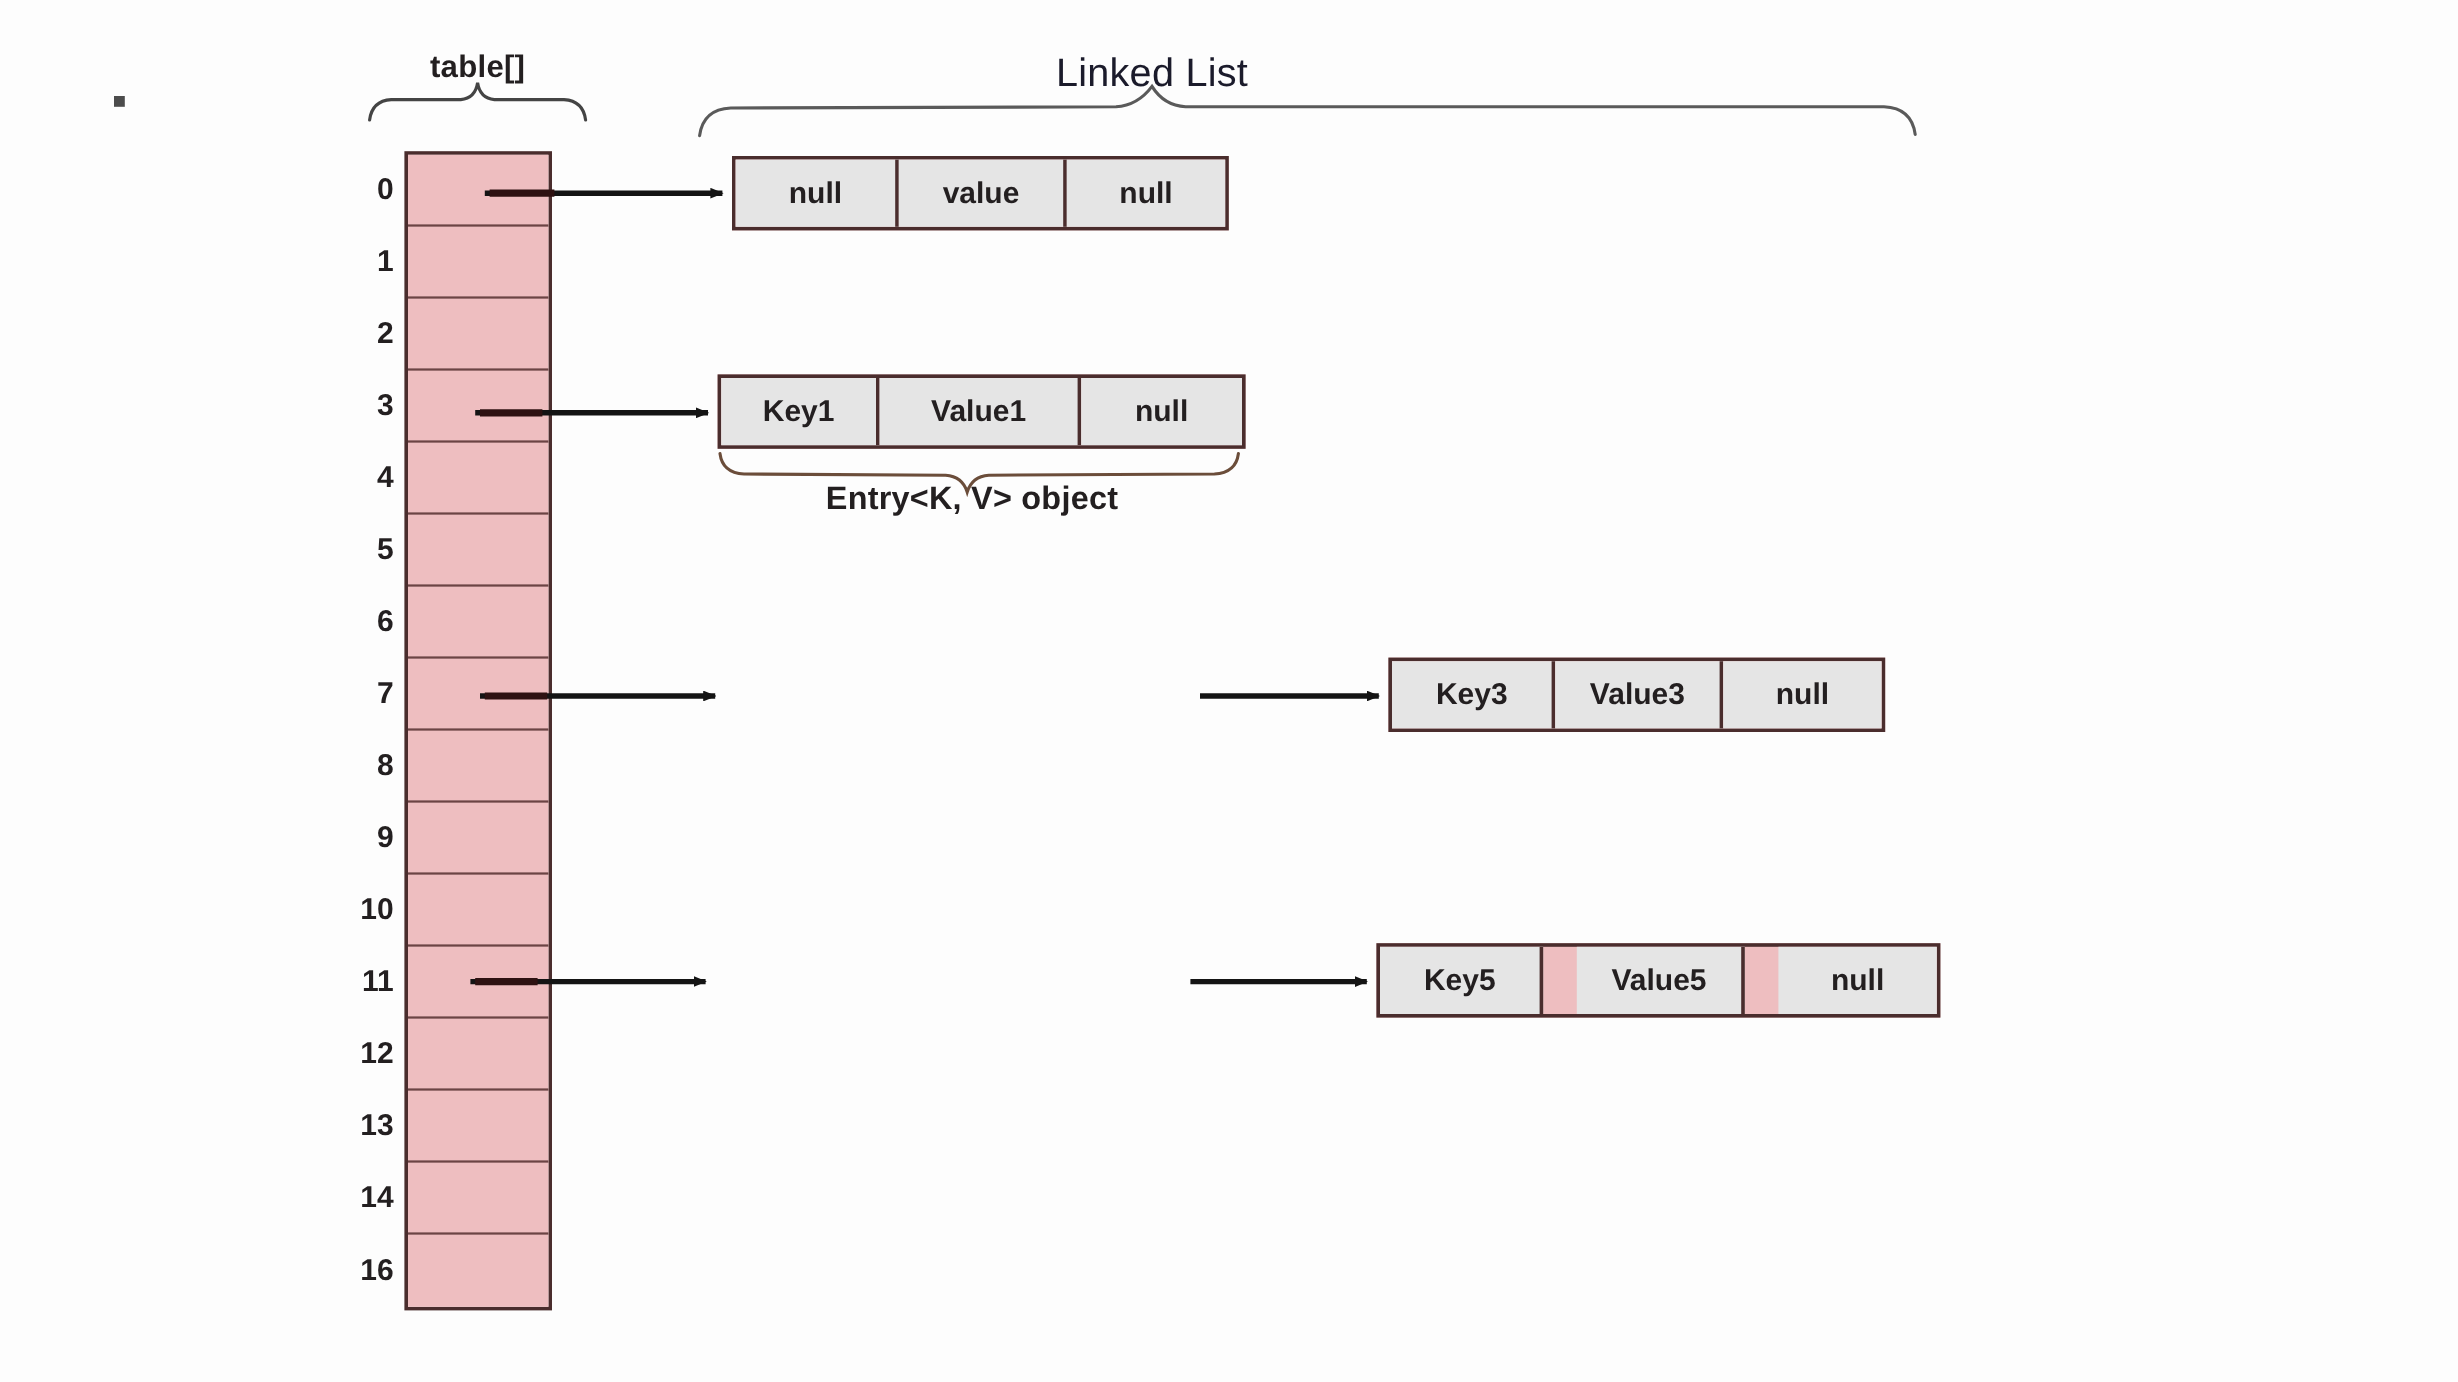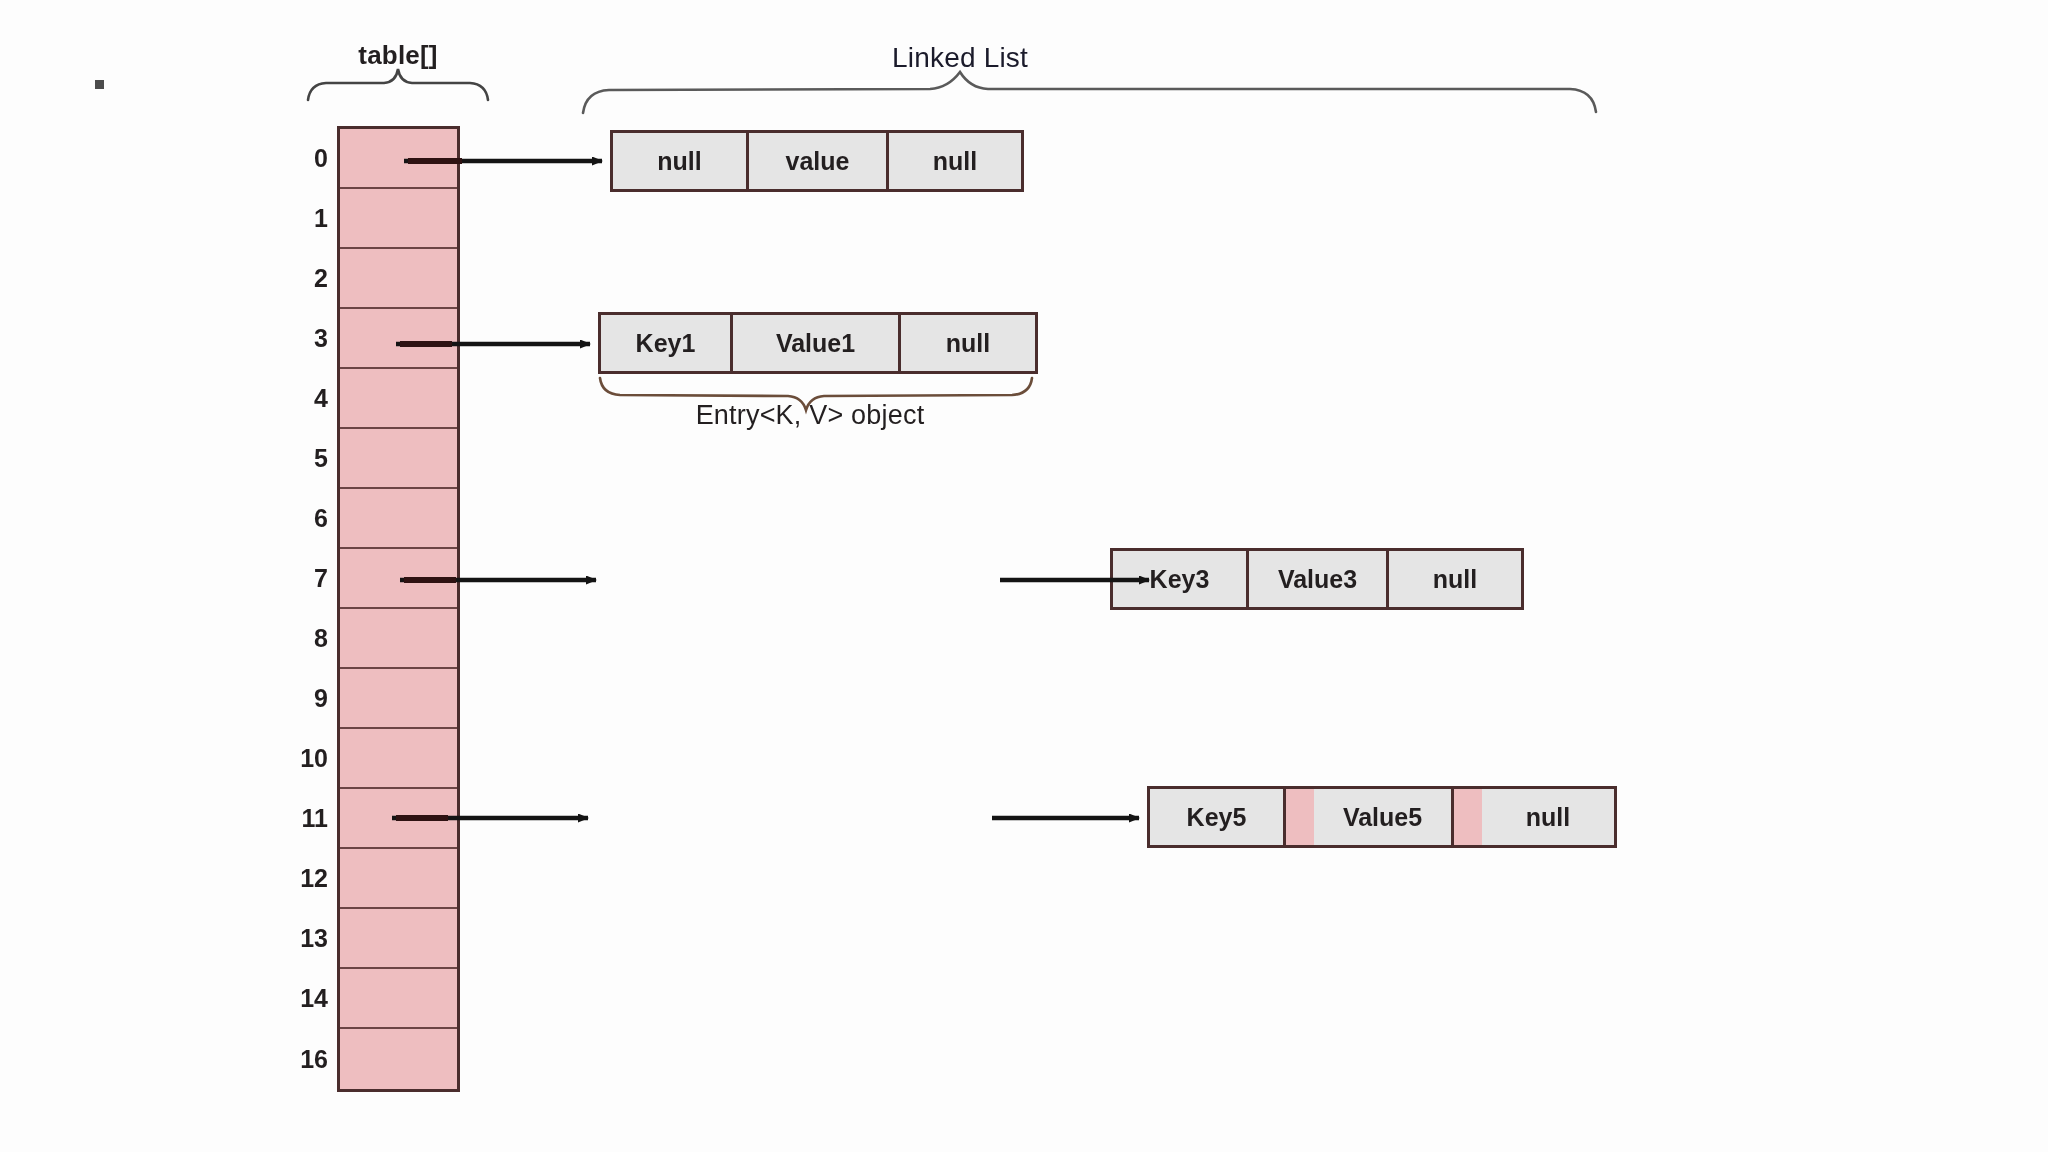--- a/index.html
+++ b/index.html
@@ -58,31 +58,31 @@
     top: 40px;
     width: 124px;
     text-align: center;
     font-size: 26px;
   }
   #label-linkedlist {
     left: 790px;
     top: 42px;
     width: 340px;
     text-align: center;
-    font-size: 28px;
+    font-size: 33px;
     font-weight: normal;
     color: #1b1b2b;
   }
   #label-entry {
     left: 590px;
     top: 400px;
     width: 440px;
     text-align: center;
     font-size: 27px;
-    font-weight: normal;
+    font-weight: bold;
     color: #231f20;
   }
 
   
   #overlay {
     position: absolute;
     left: 0; top: 0;
     width: 2048px;
     height: 1152px;
     pointer-events: none;
@@ -159,21 +159,21 @@
     transform: translateY(-50%);
     width: 86px;
     height: 5px;
     background: #2e1212;
   }
 
   
   #node-0  { left: 610px; top: 130px; }
   #node-1  { left: 598px; top: 312px; }
   #node-2  { left: 604px; top: 548px; }
-  #node-3  { left: 1110px; top: 548px; }
+  #node-3  { left: 1157px; top: 548px; }
   #node-4  { left: 596px; top: 786px; }
   #node-5  { left: 1147px; top: 786px; gap: 28px; }
 </style>
 </head>
 <body>
 
 <div id="canvas">
 
   <div class="page-panel"></div>
 

